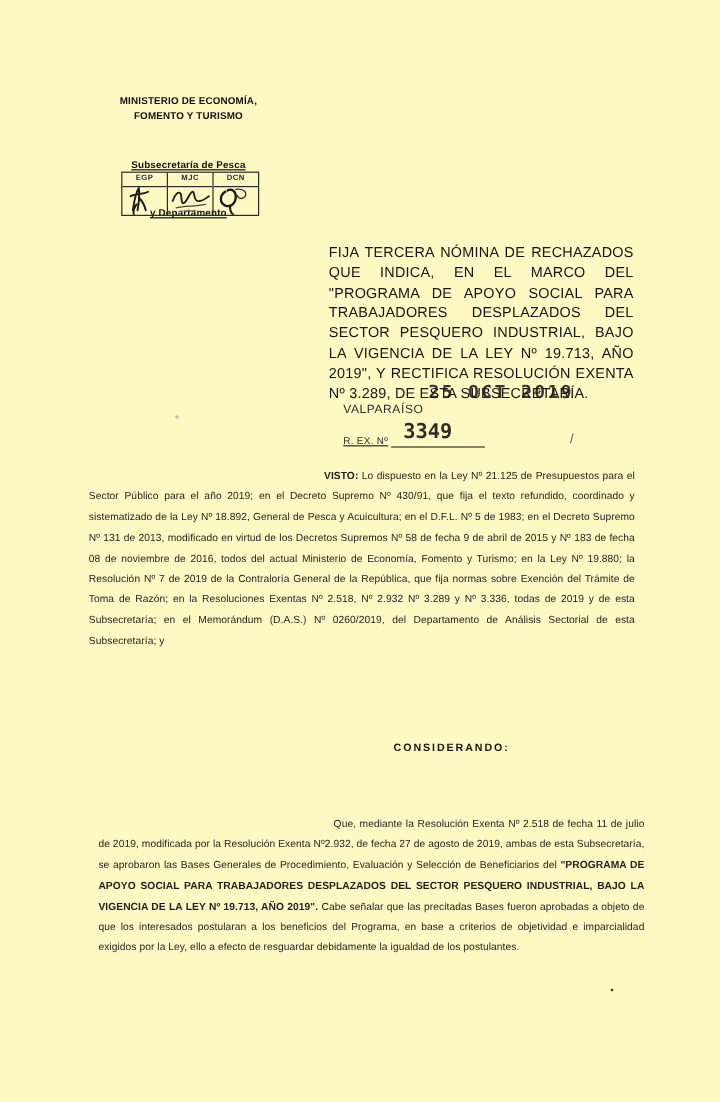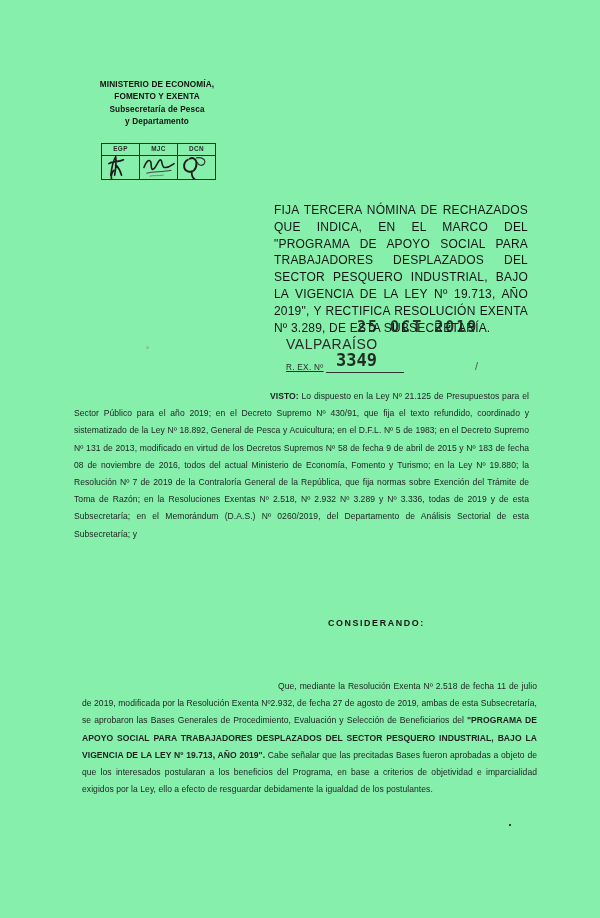--- a/index.html
+++ b/index.html
@@ -12,41 +12,43 @@
     height: 918px;
     position: relative;
     font-family: "Liberation Sans", sans-serif;
     color: #1a1a1a;
     overflow: hidden;
   }
 
   .page {
     position: absolute;
     inset: 0;
-    background: #86efac;
+    background: #fef9c3;
   }
 
   
   .letterhead {
     position: absolute;
     left: 72px;
     top: 79px;
     width: 170px;
     text-align: center;
   }
   .letterhead .lh-line {
     font-size: 8.2px;
     font-weight: bold;
     letter-spacing: 0.15px;
     line-height: 12.4px;
     color: #111;
     white-space: nowrap;
   }
   .letterhead .lh-line.underlined {
+    text-decoration: underline;
     text-underline-offset: 1px;
+    margin-top: 28px;
   }
 
   
   .visa-box {
     position: absolute;
     left: 101px;
     top: 143px;
     width: 113px;
     height: 35px;
     border: 1.1px solid #2a2a2a;
@@ -98,21 +100,21 @@
     letter-spacing: 0.2px;
     color: #151515;
     margin-top: 12px;
   }
 
   
   .valparaiso {
     position: absolute;
     left: 286px;
     top: 336px;
-    font-size: 14px;
+    font-size: 10px;
     letter-spacing: 0.5px;
     color: #2b2b2b;
   }
   .date-stamp {
     position: absolute;
     left: 357px;
     top: 318px;
     font-size: 15px;
     font-weight: bold;
     letter-spacing: 2px;
@@ -208,21 +210,21 @@
 
   .b { font-weight: bold; }
 </style>
 </head>
 <body>
 
 <div class="page">
 
   <div class="letterhead">
     <div class="lh-line">MINISTERIO DE ECONOMÍA,</div>
-    <div class="lh-line">FOMENTO Y EXENTA</div>
+    <div class="lh-line">FOMENTO Y TURISMO</div>
     <div class="lh-line underlined">Subsecretaría de Pesca</div>
     <div class="lh-line underlined">y Departamento</div>
   </div>
 
   <div class="visa-box">
     <div class="visa-col">
       <div class="visa-label">EGP</div>
       <div class="visa-rule"></div>
       <div class="visa-mark">
         <svg viewBox="0 0 36 26" preserveAspectRatio="none">

